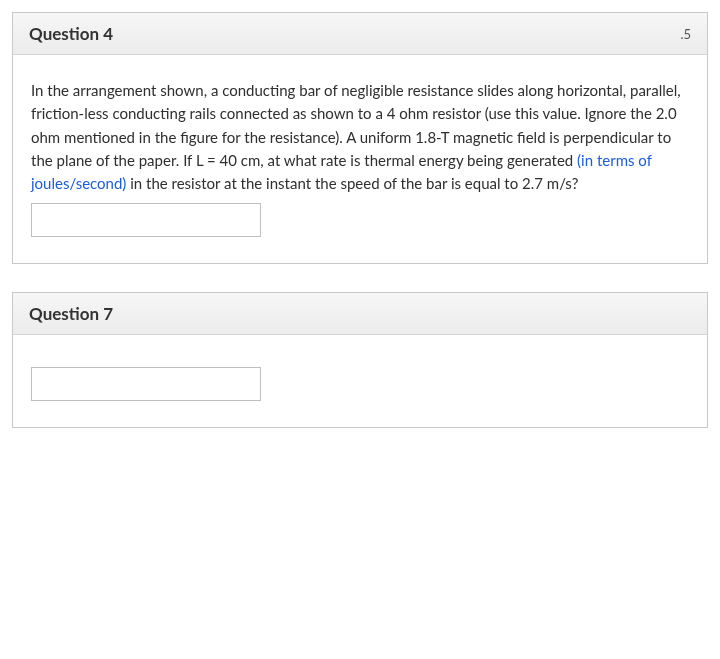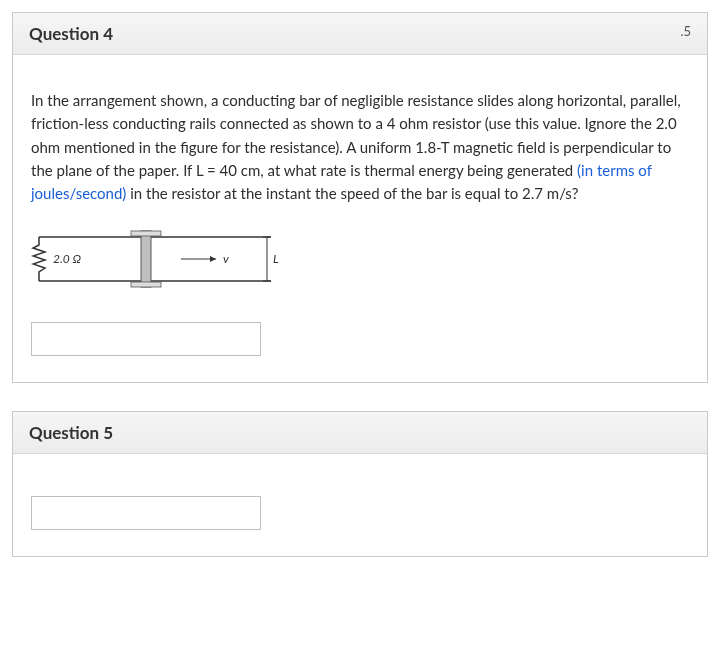--- a/index.html
+++ b/index.html
@@ -15,32 +15,33 @@
     border: 1px solid #c9c9c9;
     margin-bottom: 28px;
     background: #fff;
   }
   .question-header {
     background: linear-gradient(#f6f6f6, #ececec);
     border-bottom: 1px solid #d6d6d6;
     padding: 10px 16px;
     display: flex;
     justify-content: space-between;
+    align-items: center;
   }
   .question-title {
     font-weight: 700;
     font-size: 17px;
     color: #333;
   }
   .points {
     font-size: 13px;
     color: #555;
   }
   .question-body {
-    padding: 34px 18px 26px 18px;
+    padding: 24px 18px 26px 18px;
     font-size: 15px;
     line-height: 1.55;
     color: #2f2f2f;
   }
   .hint { color: #1a5fd8; }
   .figure {
     margin: 18px 0 20px 0;
   }
   .answer-input {
     display: block;
@@ -59,51 +60,26 @@
 <div class="question-card">
   <div class="question-header">
     <span class="question-title">Question 4</span>
     <span class="points">.5</span>
   </div>
   <div class="question-body">
     <p style="margin:0 0 6px 0;">
       <span>In the arrangement shown, a conducting bar of negligible resistance slides along horizontal, parallel, friction-less conducting rails connected as shown to a 4 ohm resistor (use this value. Ignore the 2.0 ohm mentioned in the figure for the resistance). A uniform 1.8-T magnetic field is perpendicular to the plane of the paper. If L = 40 cm, at what rate is thermal energy being generated </span><span class="hint">(in terms of joules/second)</span><span> in the resistor at the instant the speed of the bar is equal to 2.7 m/s?</span>
     </p>
 
-    <div class="figure">
-      <svg width="250" height="72" viewBox="0 0 250 72">
-
-        <line x1="8" y1="14" x2="240" y2="14" stroke="#333" stroke-width="1.5"></line>
-
-        <line x1="8" y1="58" x2="240" y2="58" stroke="#333" stroke-width="1.5"></line>
-
-        <polyline points="8,14 8,22 2,25 14,29 2,33 14,37 2,41 14,45 8,49 8,58" fill="none" stroke="#333" stroke-width="1.5"></polyline>
-
-        <rect x="110" y="8" width="10" height="56" fill="#bfbfbf" stroke="#555" stroke-width="1"></rect>
-        <rect x="100" y="8" width="30" height="5" fill="#ddd" stroke="#555" stroke-width="0.8"></rect>
-        <rect x="100" y="59" width="30" height="5" fill="#ddd" stroke="#555" stroke-width="0.8"></rect>
-
-        <line x1="150" y1="36" x2="185" y2="36" stroke="#333" stroke-width="1.2"></line>
-        <polygon points="185,36 179,33 179,39" fill="#333"></polygon>
-
-        <line x1="236" y1="14" x2="236" y2="58" stroke="#333" stroke-width="1"></line>
-        <line x1="232" y1="14" x2="240" y2="14" stroke="#333" stroke-width="1"></line>
-        <line x1="232" y1="58" x2="240" y2="58" stroke="#333" stroke-width="1"></line>
-
-        <text x="22" y="40" font-size="12" font-style="italic" fill="#333">2.0 Ω</text>
-        <text x="192" y="40" font-size="12" font-style="italic" fill="#333">v</text>
-        <text x="242" y="40" font-size="12" font-style="italic" fill="#333">L</text>
-      </svg>
-    </div>
 
     <input type="text" class="answer-input" placeholder="" style="">
   </div>
 </div>
 
 <div class="question-card">
   <div class="question-header">
-    <span class="question-title">Question 5</span>
+    <span class="question-title">Question 7</span>
     <span class="points"></span>
   </div>
   <div class="question-body">
     <input type="text" class="answer-input" placeholder="" style="">
   </div>
 </div>
 
 </body></html>

